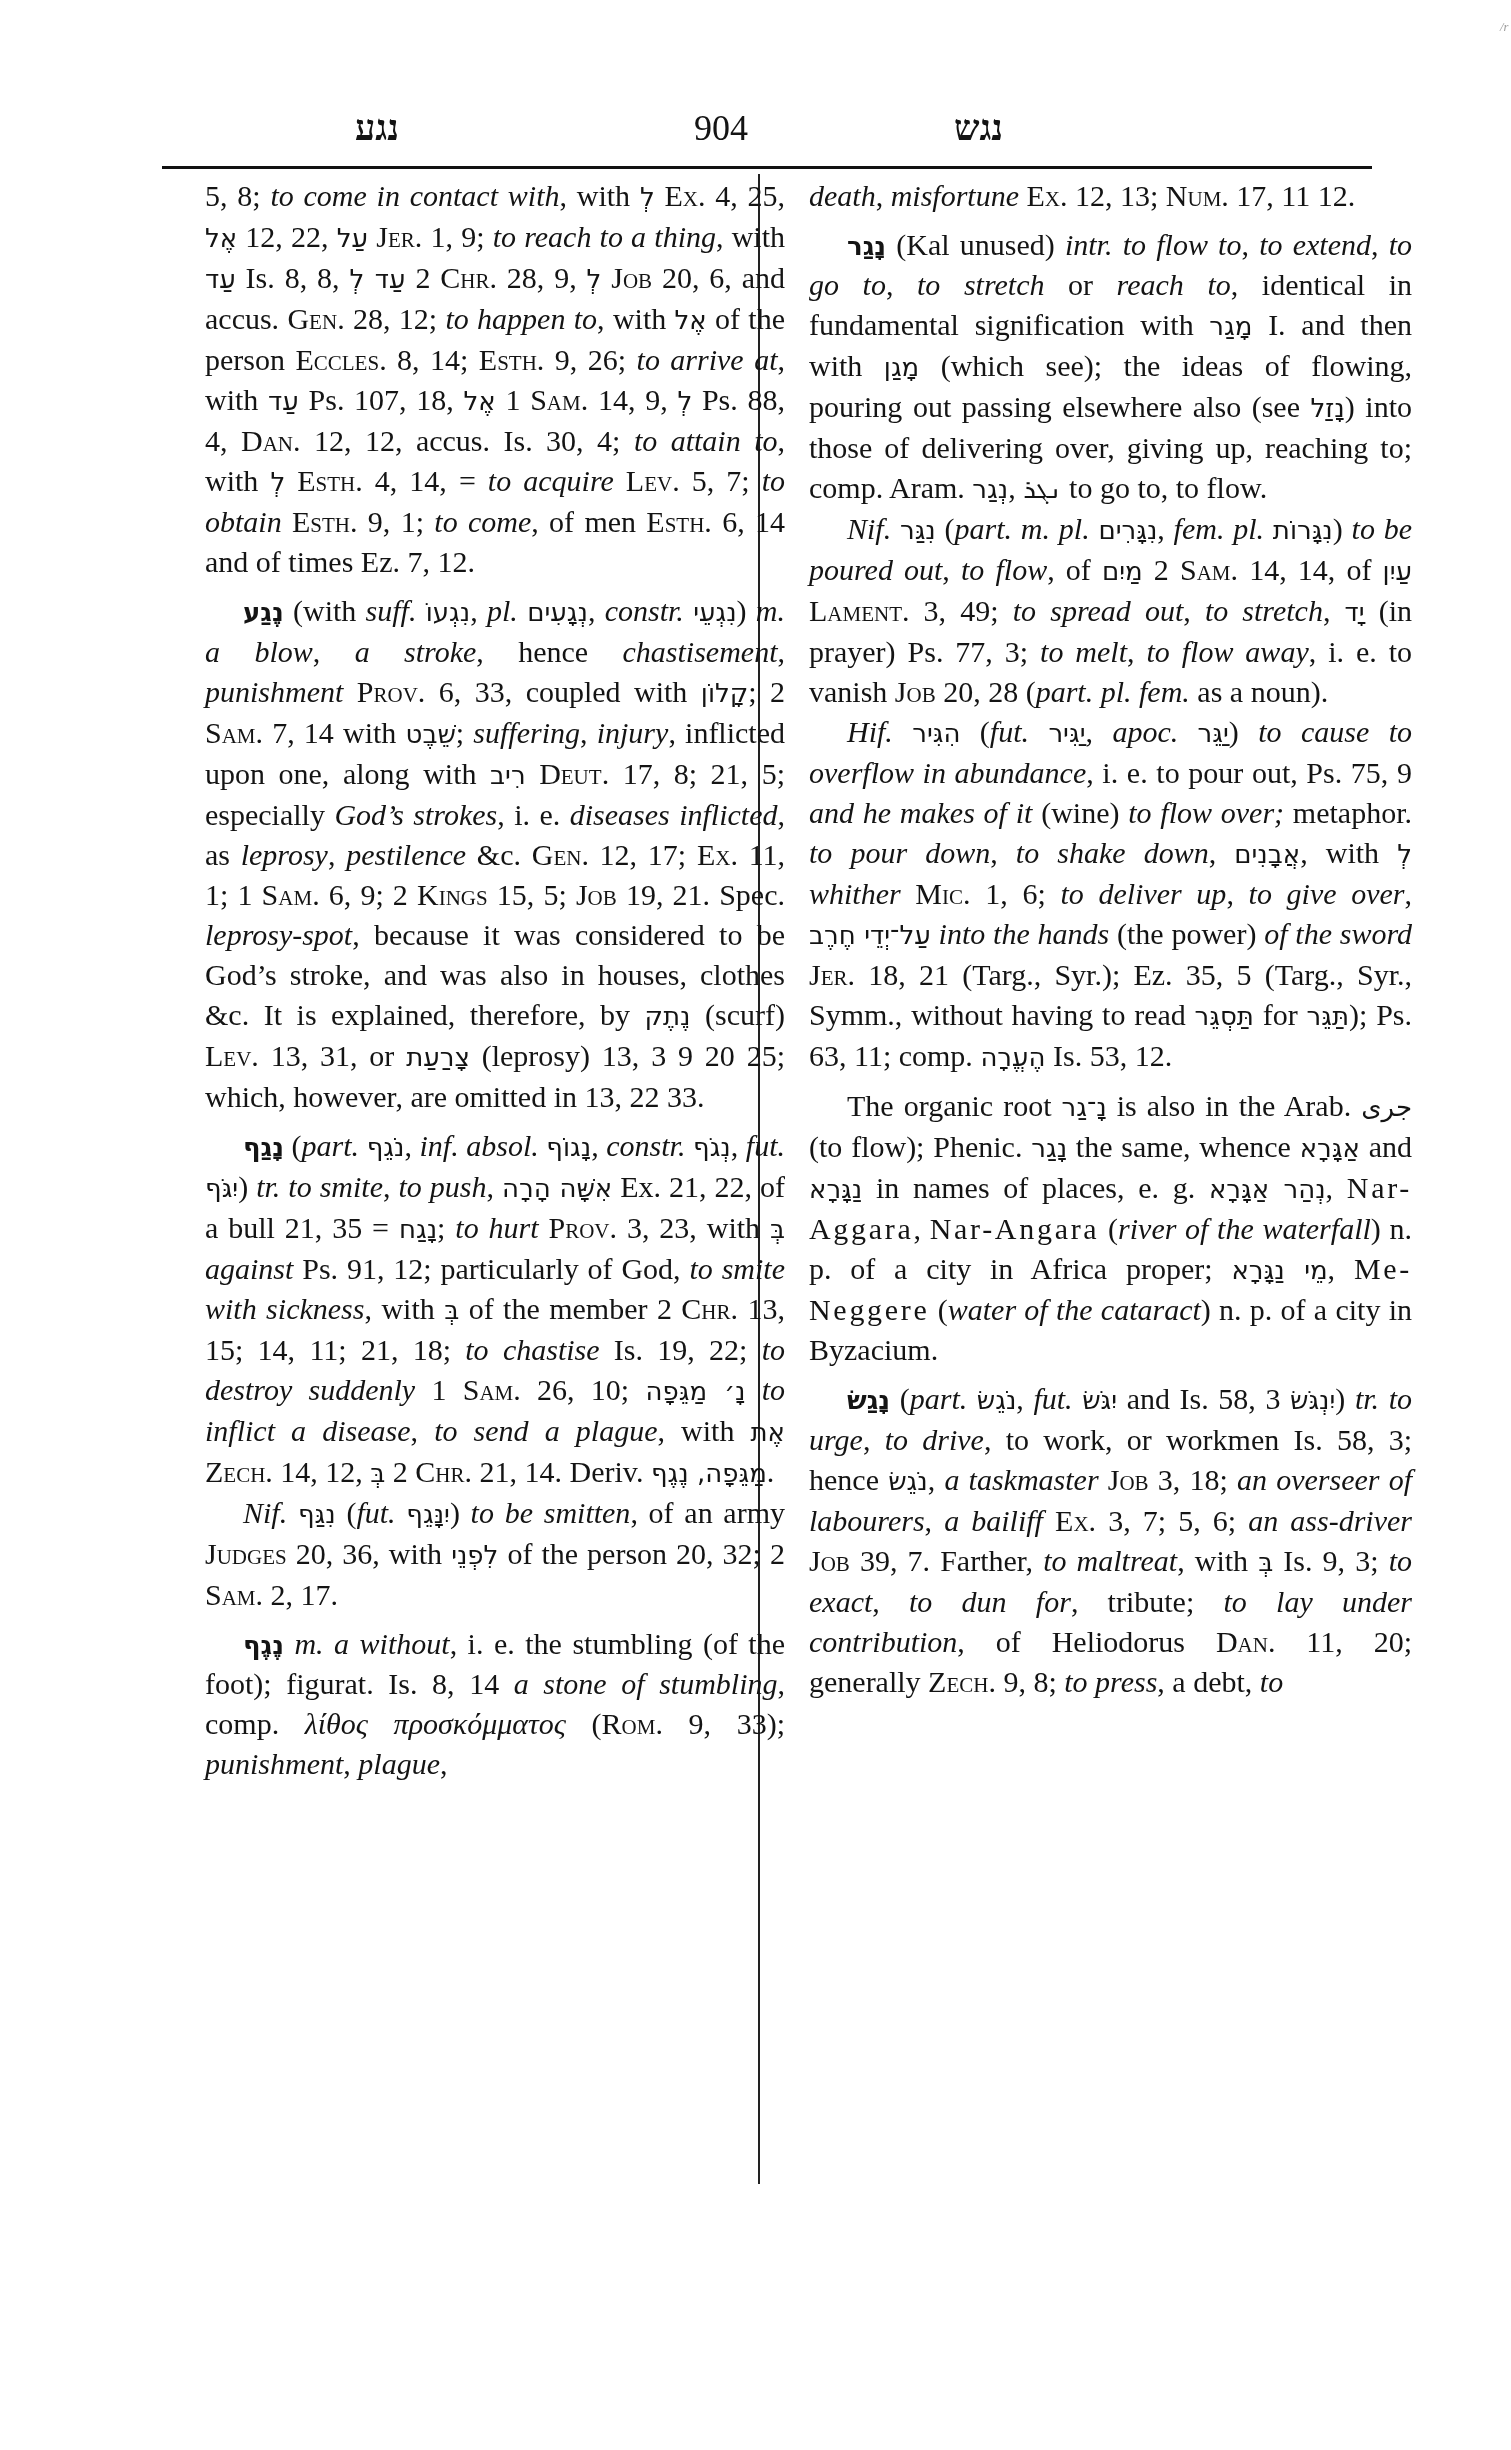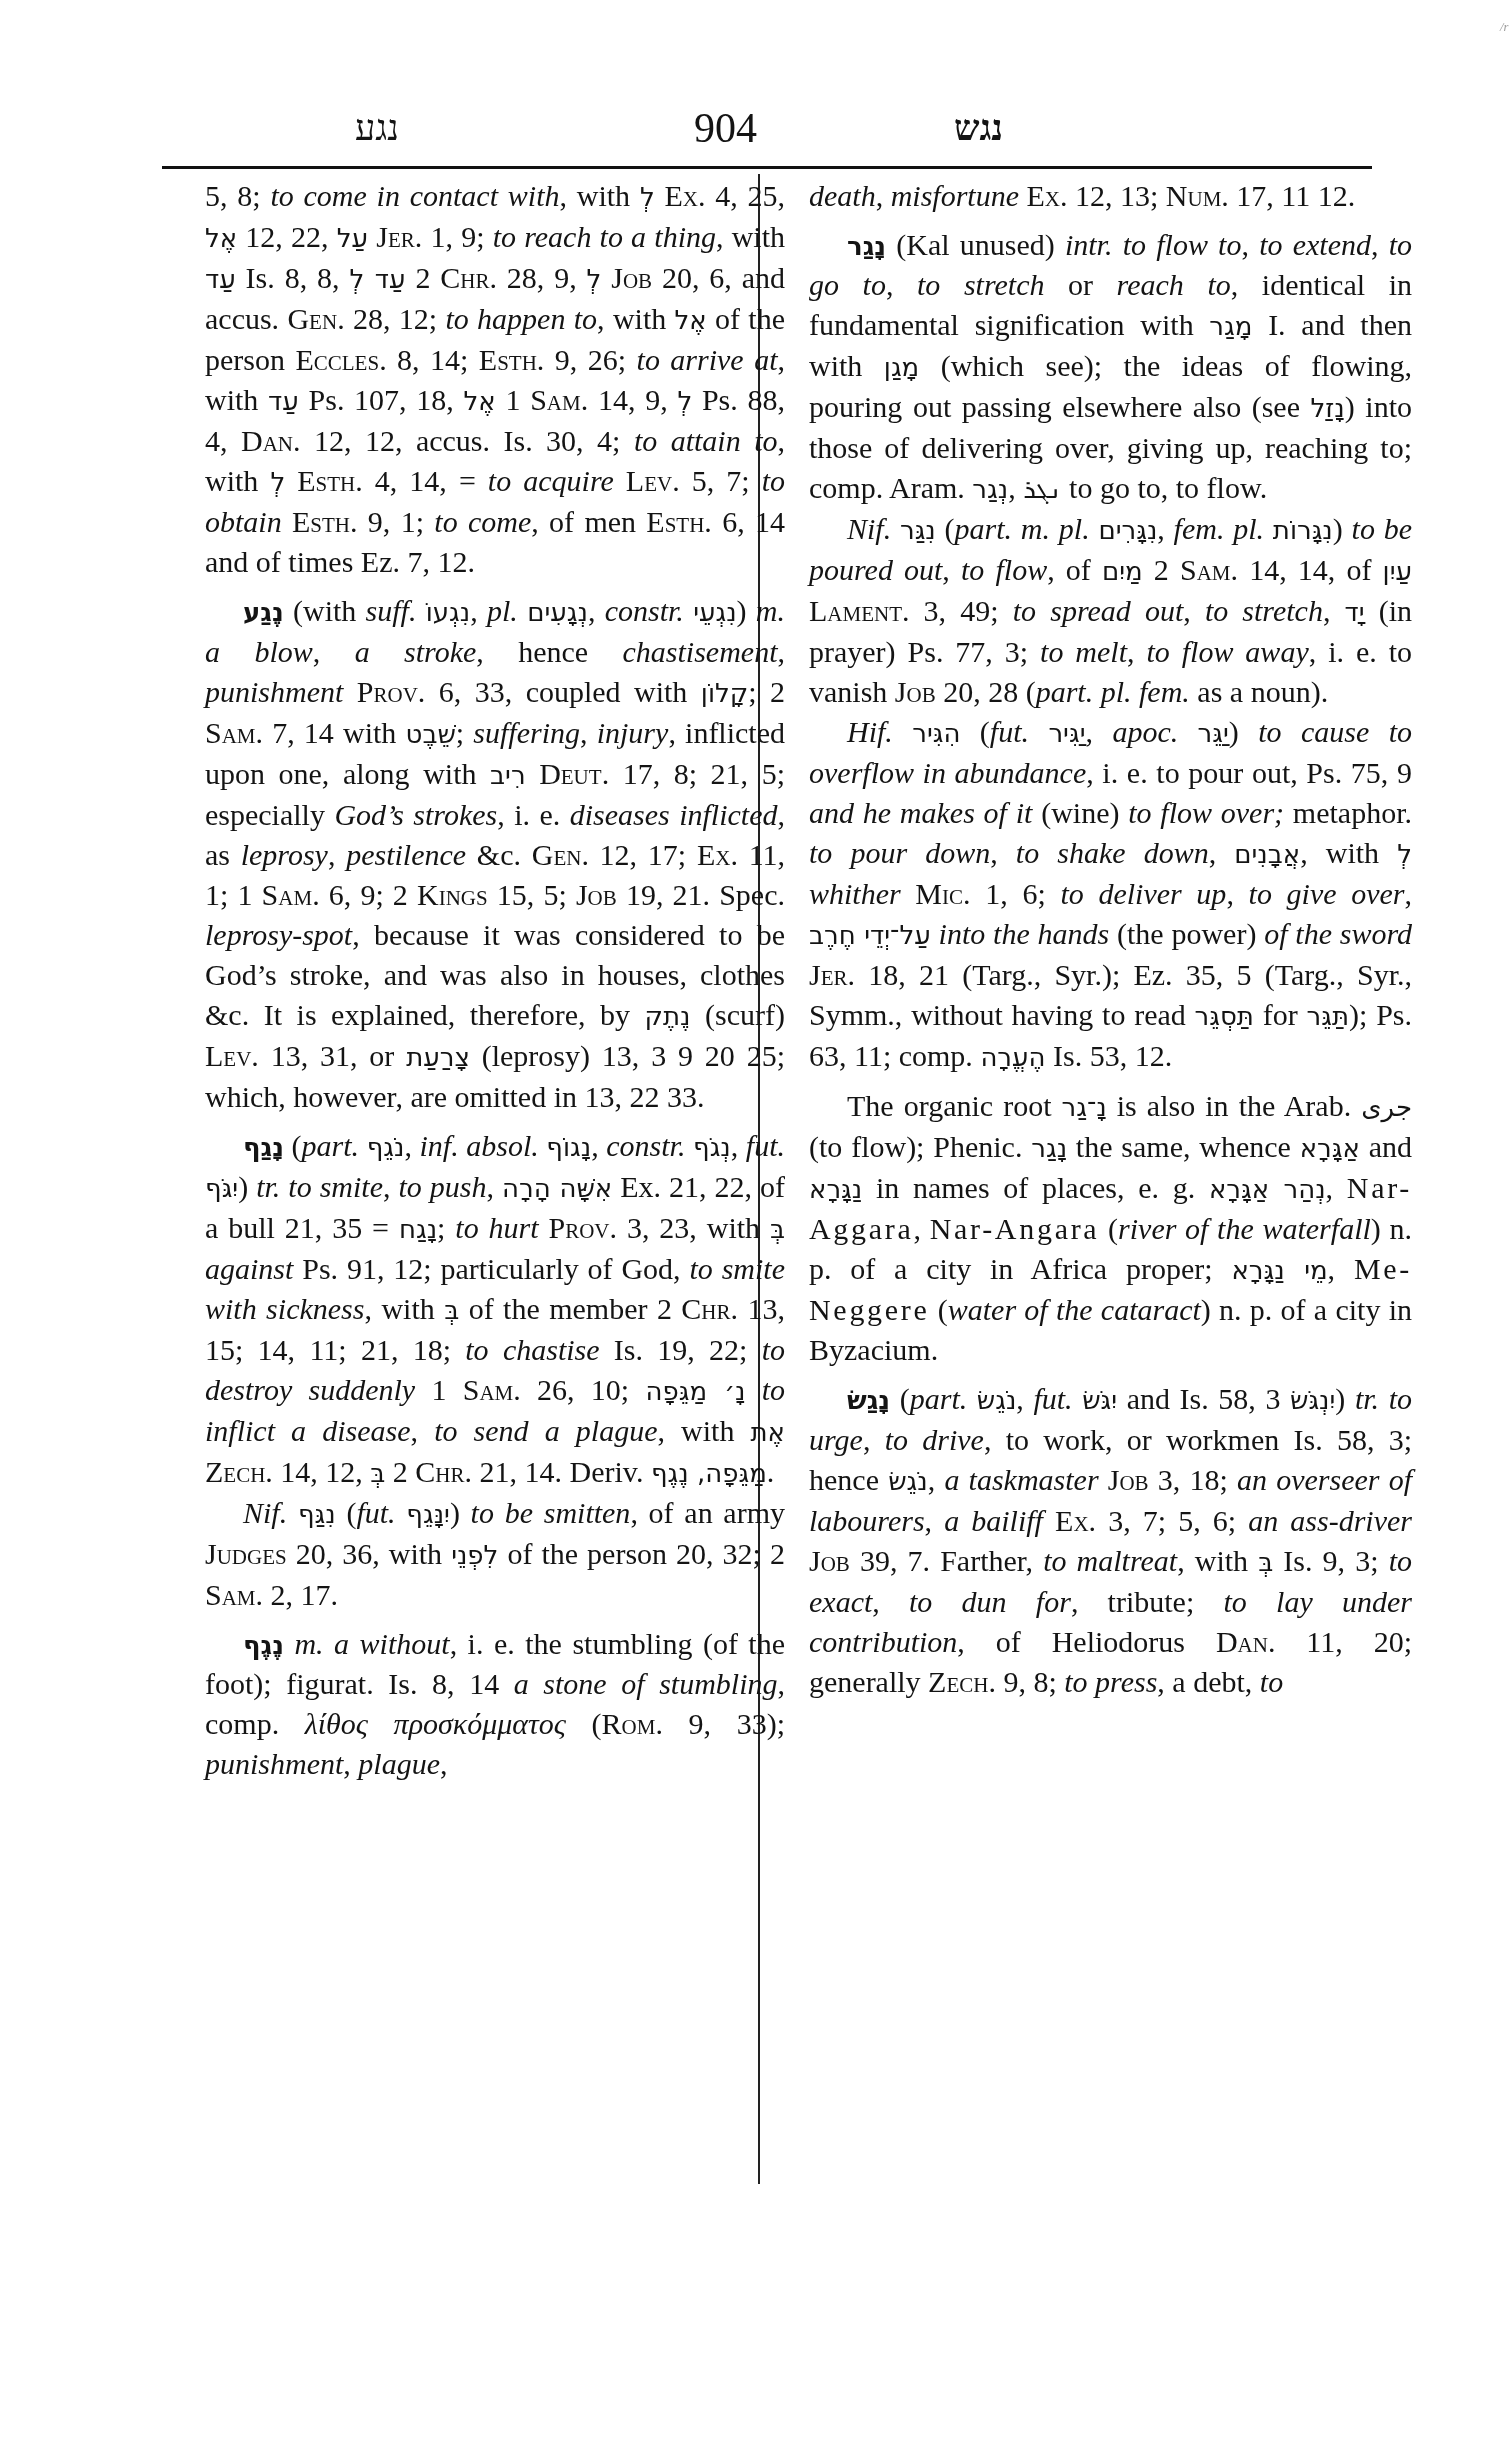--- a/index.html
+++ b/index.html
@@ -13,22 +13,22 @@
     font-size: 12.6px; color: #9a9a9a; font-style: italic;
     font-family: "Liberation Serif", serif;
   }
   .header {
     position: absolute; left: 162px; top: 101px; width: 1210px; height: 63px;
   }
   .head-left, .head-center, .head-right {
     position: absolute; top: 0; font-size: 36px; line-height: 54px;
     font-family: "Liberation Serif", "DejaVu Serif", serif;
   }
-  .head-left { left: 193px; font-weight: normal; direction: rtl; }
-  .head-center { left: 532px; font-size: 42px; }
+  .head-left { left: 193px; font-weight: bold; direction: rtl; }
+  .head-center { left: 532px; font-size: 36px; }
   .head-right { left: 792px; font-weight: bold; direction: rtl; }
   .rule {
     position: absolute; left: 162px; top: 166px; width: 1210px; height: 2.7px;
     background: #111;
   }
   .divider {
     position: absolute; left: 758px; top: 174px; width: 1.8px; height: 2010px;
     background: #222;
   }
   .col {

